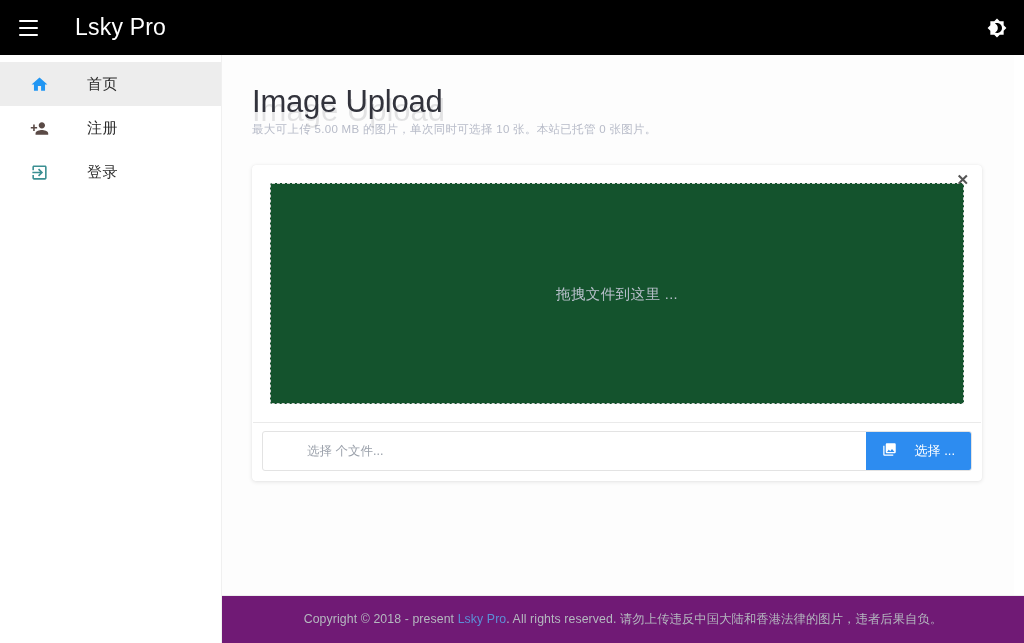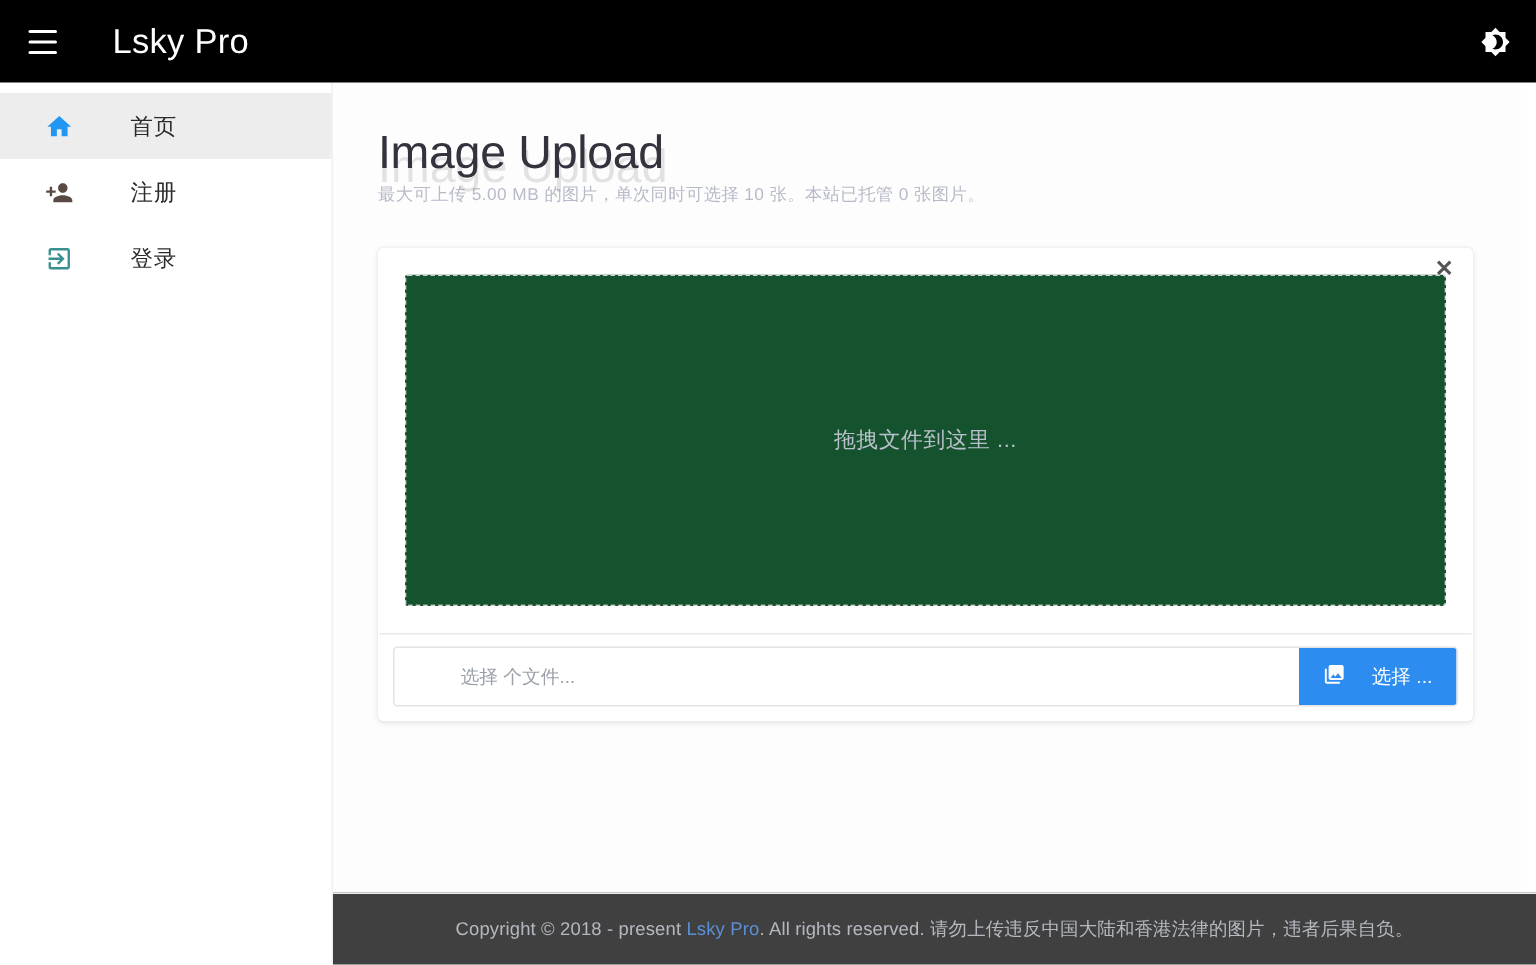--- a/index.html
+++ b/index.html
@@ -226,21 +226,21 @@
     white-space: nowrap;
   }
 
   
   .footer {
     position: absolute;
     left: 222px;
     bottom: 0;
     width: 802px;
     height: 48px;
-    background: #404040;
+    background: #701a75;
     border-top: 1px solid #eeeeee;
     display: flex;
     align-items: center;
     justify-content: center;
   }
   .footer-text {
     font-size: 12.3px;
     color: #b4b8bf;
     letter-spacing: 0.1px;
     white-space: nowrap;

